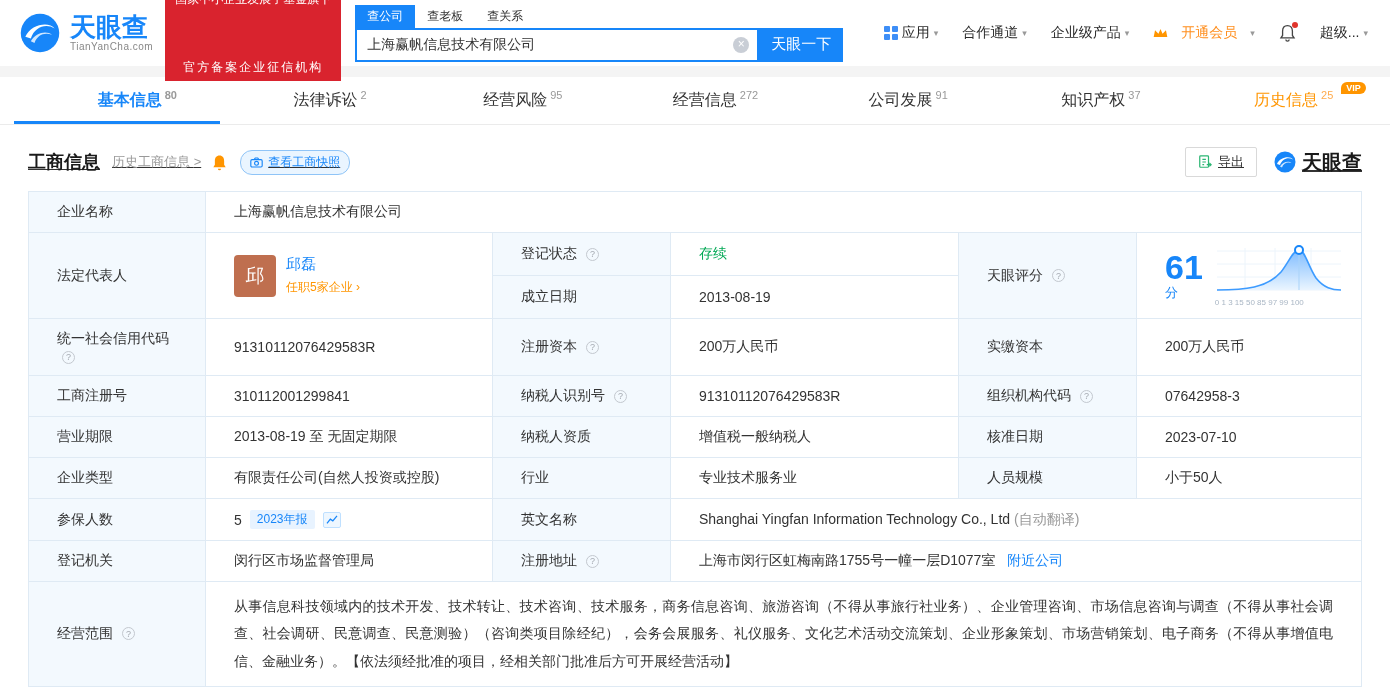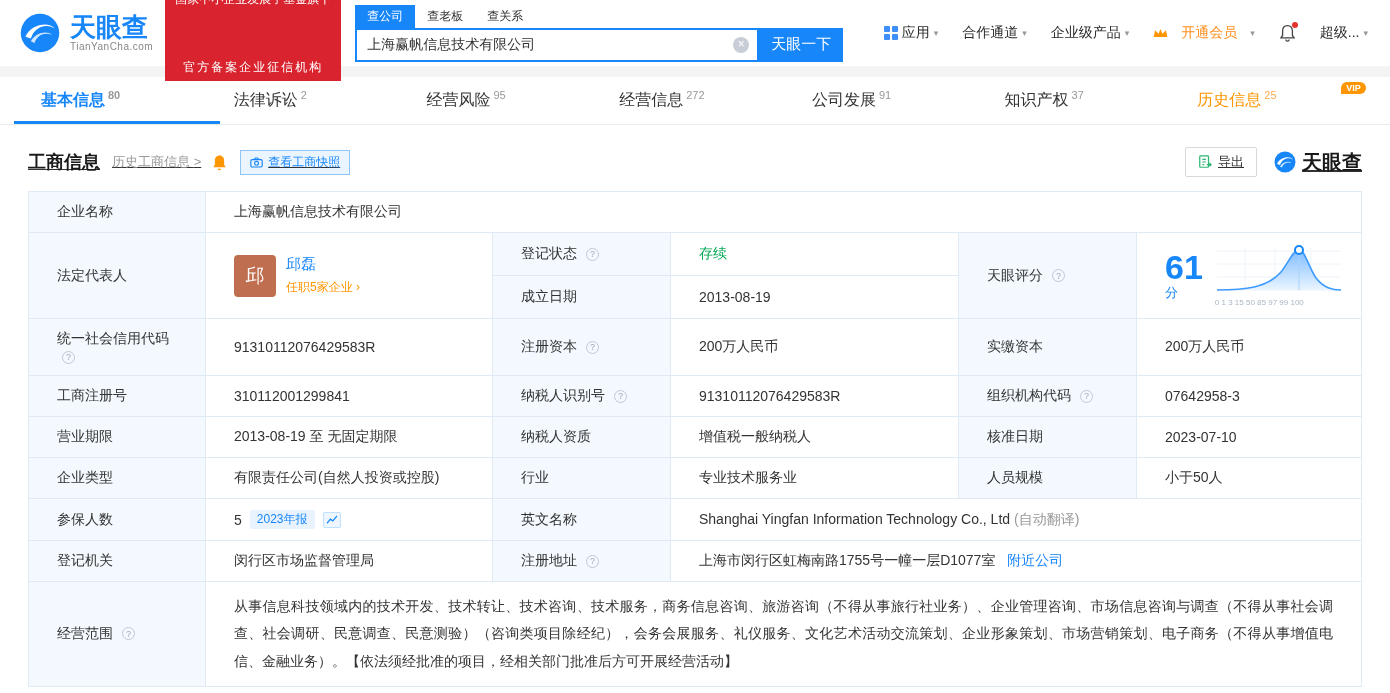--- a/index.html
+++ b/index.html
@@ -31,37 +31,37 @@
   .nav-item { display:flex; align-items:center; gap:4px; cursor:pointer; }
   .caret { font-size:9px; color:#999; }
   .nav-vip { color:#ff8f1f;gap:13px; }
   .bell-wrap { position:relative; }
   .bell-dot { position:absolute; top:-2px; right:-2px; width:6px; height:6px; border-radius:50%; background:#e0342c; }
 
   .band { height:11px; background:#f4f4f4; }
 
   
   .tabbar { height:48px; display:flex; border-bottom:1px solid #ebebeb; background:#fff; }
-  .tab { flex:1; display:flex; align-items:center; justify-content:flex-start; font-size:16px;
+  .tab { flex:1; display:flex; align-items:center; justify-content:center; font-size:16px;
     color:#333; position:relative; cursor:pointer; }
   .tab .count { font-size:11px; color:#999; margin-left:3px; transform:translateY(-6px); }
   .tab.active { color:#1786f9; font-weight:bold;padding-left:41px; }
   .tab.active::after { content:""; position:absolute; left:6%; bottom:0; width:88%; height:3px; background:#1786f9; }
   .tab.vip { color:#ff9500; }
   .tab.vip .count { color:#ffab4d; }
   .vip-badge { position:absolute; top:5px; right:calc(50% - 72px); background:#ff9500; color:#fff;
     font-size:9px; font-weight:bold; padding:0 5px; line-height:12px; border-radius:7px 7px 7px 0; }
 
   
   .section-head { display:flex; align-items:center; padding:22px 28px 12px 28px;text-decoration:underline; }
   .section-title { font-size:18px; font-weight:bold; color:#1a1a1a; }
   .history-link { margin-left:12px; font-size:13px; color:#999; cursor:pointer; }
   .bell-btn { margin-left:10px; cursor:pointer; display:flex; }
   .snapshot-btn { margin-left:12px; display:flex; align-items:center; gap:5px; border:1px solid #8fc4f7;
-    background:#eaf5ff; color:#1786f9; font-size:12px; padding:3px 9px; border-radius:0; cursor:pointer; }
+    background:#eaf5ff; color:#1786f9; font-size:12px; padding:3px 9px; border-radius:12px; cursor:pointer; }
   .right-tools { margin-left:auto; display:flex; align-items:center; gap:16px; }
   .export-btn { display:flex; align-items:center; gap:6px; border:1px solid #d9d9d9; background:#fff;
     padding:5px 12px; font-size:13px; color:#333; border-radius:2px; cursor:pointer; }
   .brand-mark { display:flex; align-items:center; gap:5px; font-size:20px; font-weight:bold; color:#1a1a1a; }
 
   
   .info-table { width:1334px; margin:2px 28px 0 28px; border-collapse:collapse; table-layout:fixed; font-size:14px; }
   .info-table td { border:1px solid #dfeaf4; padding:11px 28px; color:#333; vertical-align:middle; background:#fff;margin-left:40px; }
   .info-table td.lbl { background:#f3f9fe; }
   .q { display:inline-flex; align-items:center; justify-content:center; width:13px; height:13px;

